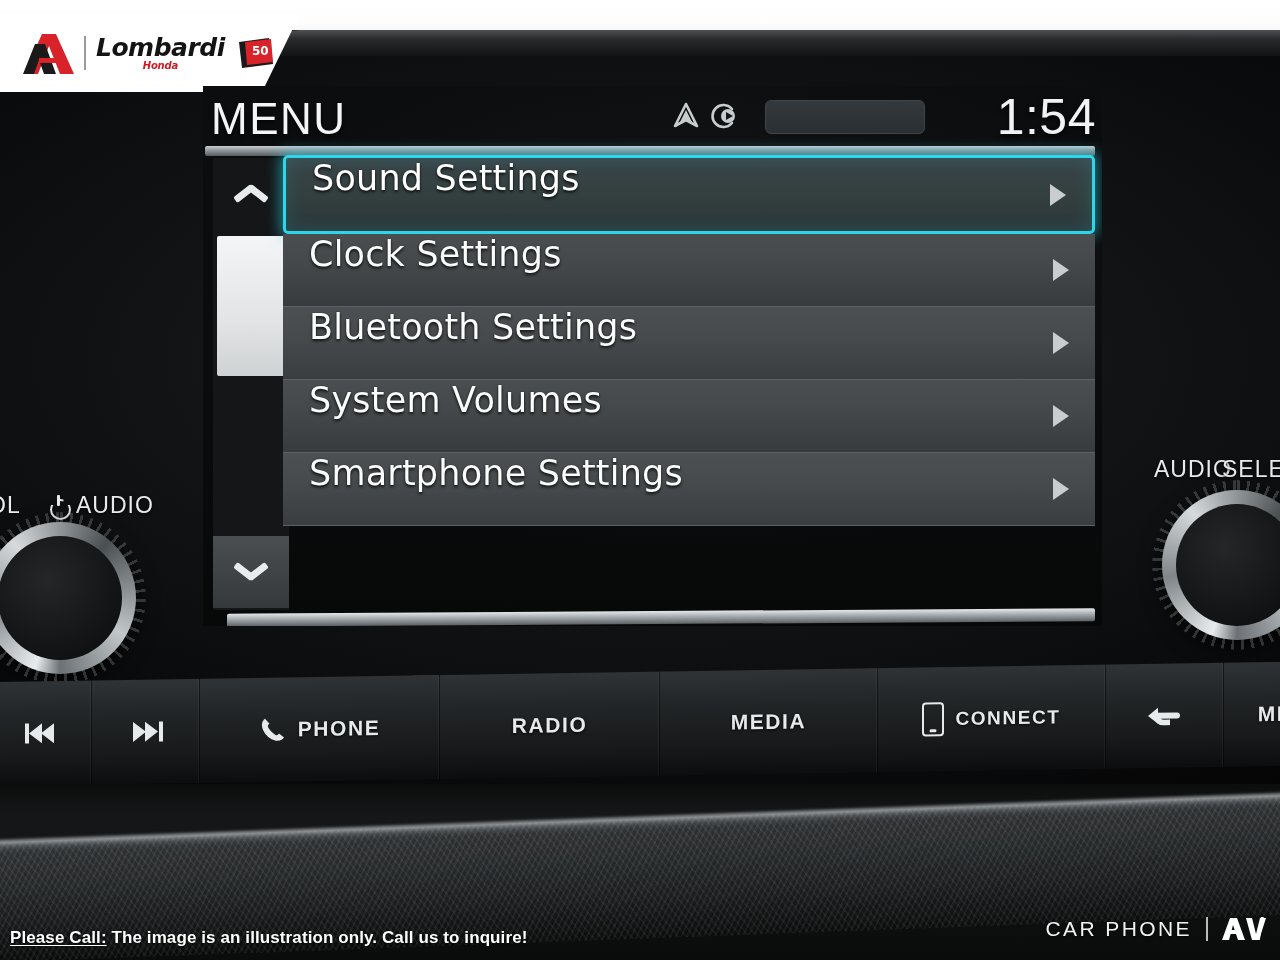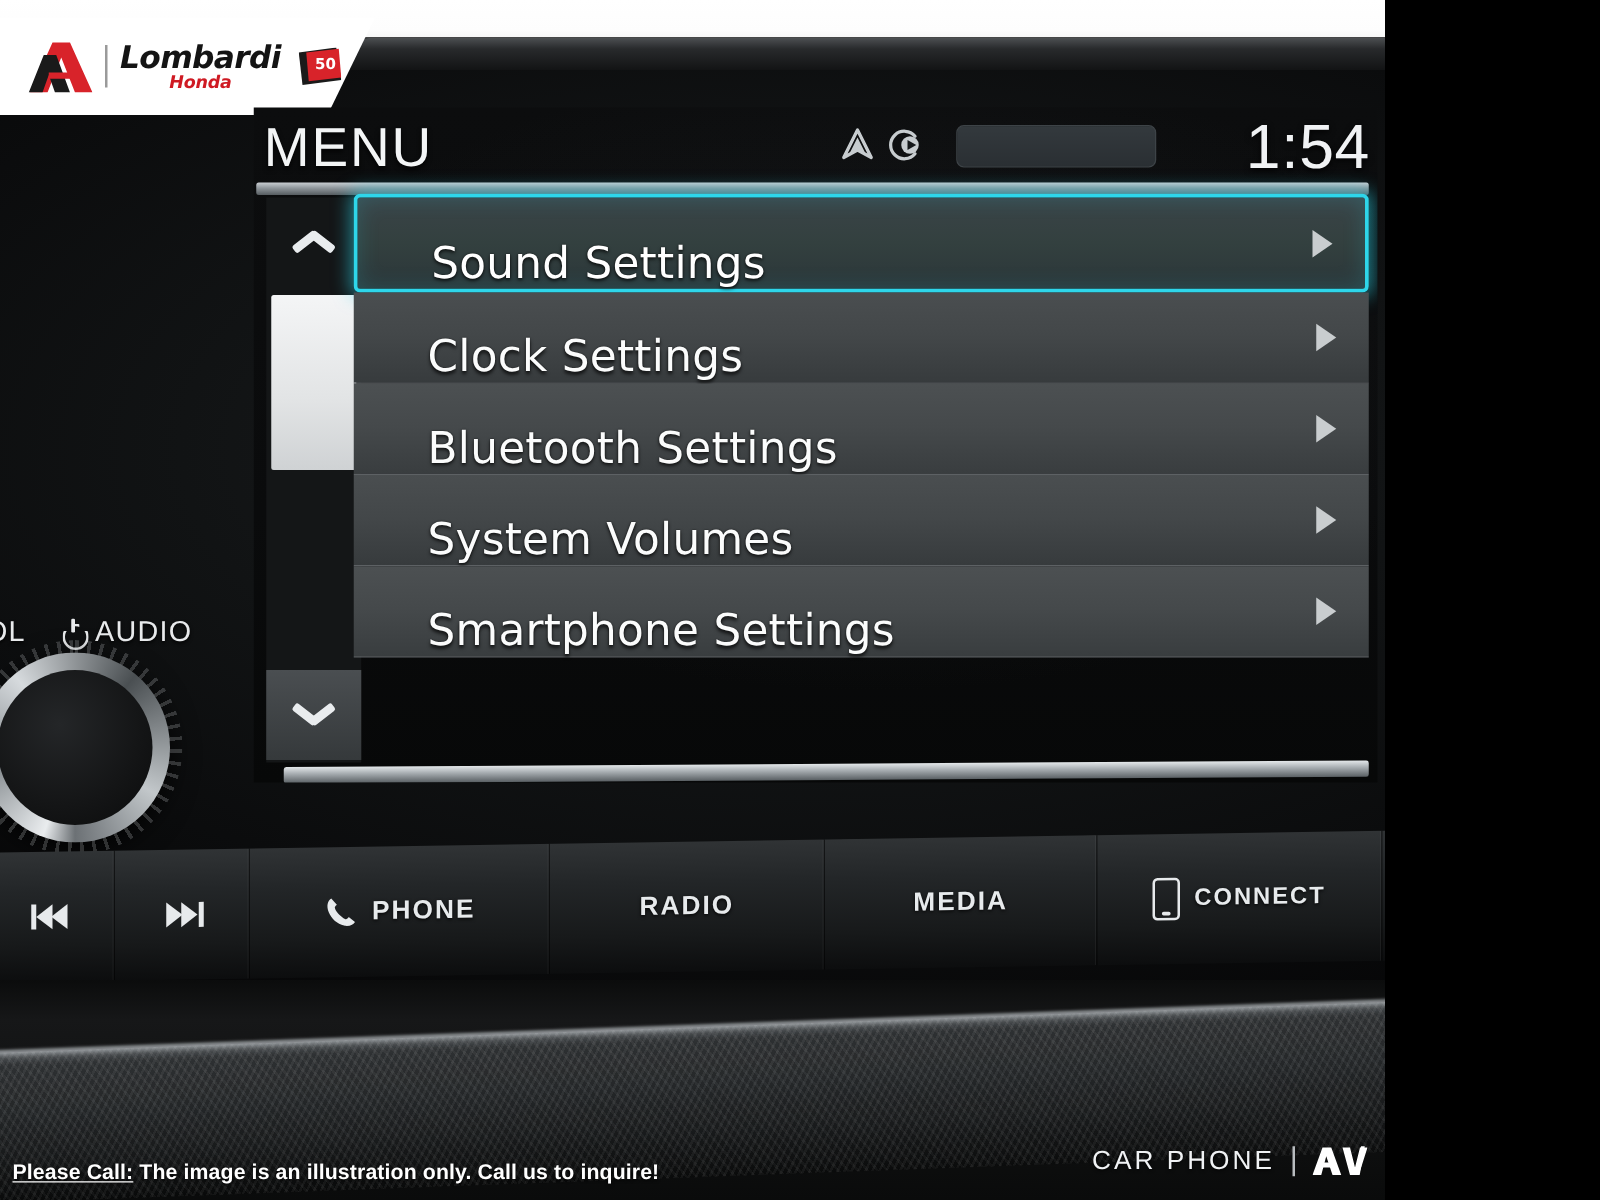--- a/index.html
+++ b/index.html
@@ -1,20 +1,20 @@
 <!DOCTYPE html>
 <html><head>
 <meta charset="utf-8">
 <style>
   * { margin:0; padding:0; box-sizing:border-box; }
   html,body { width:1280px; height:960px; overflow:hidden; background:#000; }
   body { font-family:"Liberation Sans", sans-serif; }
 
   
-  #stage { position:relative; width:1108px; height:960px; background:#701a75; overflow:hidden; }
+  #stage { position:relative; width:1280px; height:960px; background:#701a75; overflow:hidden; }
 
   
   .top-white {
     position:absolute; left:0; top:0; width:1280px; height:34px;
     background:linear-gradient(180deg,#ffffff 0%,#fdfdfd 70%,#f2f2f2 100%);
   }
 
   
   .dash {
     position:absolute; left:0; top:30px; width:1280px; height:930px;
@@ -38,21 +38,21 @@
   }
   .logo-mark { width:52px; height:42px; position:relative; flex:0 0 auto; }
   .logo-div { width:2px; height:34px; background:#9a9a9a; }
   .logo-text { display:flex; flex-direction:column; line-height:1; }
   .logo-lombardi {
     font-family:"DejaVu Sans", sans-serif; font-weight:bold; font-style:italic;
     font-size:25px; color:#141414; letter-spacing:-.5px;
   }
   .logo-honda {
     font-family:"DejaVu Sans", sans-serif; font-weight:bold; font-style:italic;
-    font-size:14px; color:#cf1a23; letter-spacing:-.2px; text-align:center;
+    font-size:10px; color:#cf1a23; letter-spacing:-.2px; text-align:center;
     margin-top:1px;
   }
   .logo-anniv {
     width:34px; height:30px; margin-left:4px; position:relative; flex:0 0 auto;
   }
 
   
   .screen {
     position:absolute; left:203px; top:86px; width:899px; height:540px;
     background:linear-gradient(180deg,#0c0d0e 0%,#0a0b0c 60%,#070808 100%);
@@ -131,21 +131,21 @@
   }
 
   
   .rows {
     position:absolute; left:78px; top:12px; width:812px; height:452px;
   }
   .row {
     position:relative; height:73px; width:100%;
     background:linear-gradient(180deg,#4c5052 0%,#45494b 48%,#393d3f 100%);
     border-bottom:1px solid #5d6164;
-    display:flex; align-items:flex-end;padding-left:33px;
+    display:flex; align-items:flex-start;
   }
   .row:nth-child(even){
     background:linear-gradient(180deg,#4a4e50 0%,#434749 48%,#373b3d 100%);
   }
   .row-label {
     margin-left:26px; font-size:35px; color:#fbfcfc;
     text-shadow:0 2px 3px rgba(0,0,0,.75), 0 0 1px rgba(0,0,0,.9);
     letter-spacing:.2px;
     font-family:"DejaVu Sans", sans-serif;
   }

